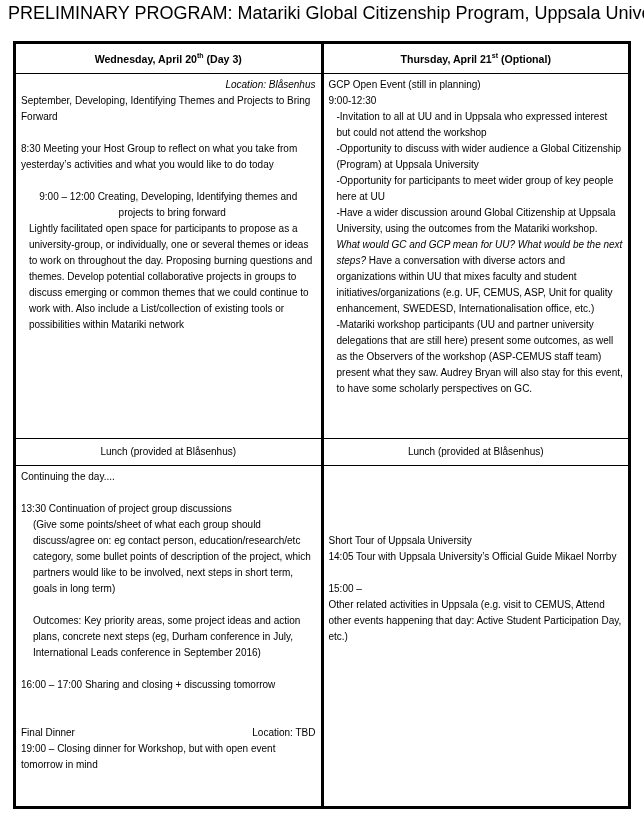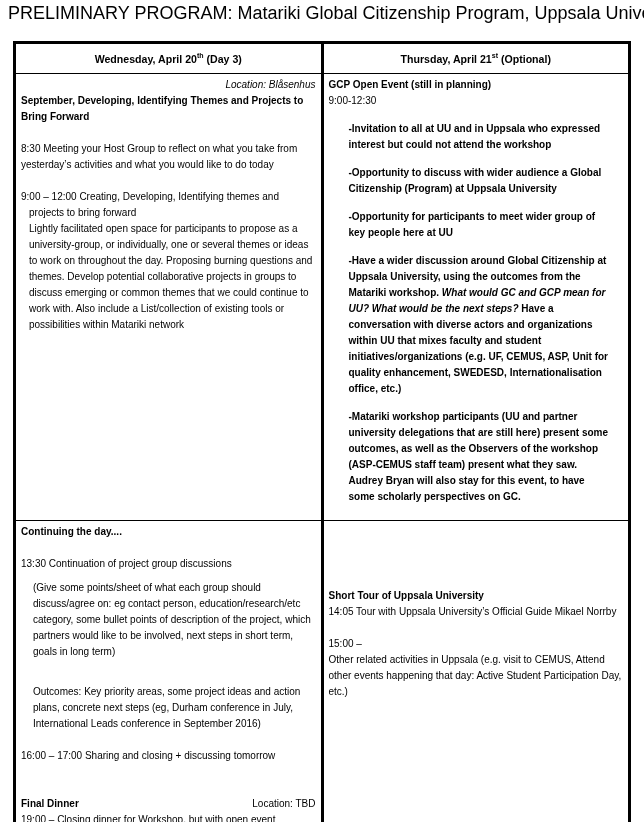--- a/index.html
+++ b/index.html
@@ -23,29 +23,29 @@
   }
   .col-r { border-left:3px solid #000; }
   th {
     text-align:center; font-weight:bold; vertical-align:middle;
     height:23px; font-size:10.6px;
   }
   sup { font-size:7px; line-height:0; vertical-align:super; }
   tr.morning td { height:358px; }
   tr.lunch td { height:20px; text-align:center; vertical-align:middle; }
   tr.afternoon td { height:334px; }
-  .b { font-weight:bold; }
+  .b { font-weight:normal; }
   .i { font-style:italic;text-align:center; }
   .alignright { text-align:right; }
   .blank { height:16px; }
   .spacer64 { height:64px; }
   .ind8 { padding-left:8px; }
-  .ind12 { padding-left:12px;margin-top:8px; }
-  .hang8 { padding-left:8px; text-indent:-8px; }
-  p { margin:12px;font-weight:bold; }
+  .ind12 { padding-left:12px; }
+  .hang8 { padding-left:8px; text-indent:-8px;text-align:center; }
+  p { margin:0; }
   .dinner-row { display:flex; justify-content:space-between; }
 </style>
 </head>
 <body>
 
 <div class="page-title">PRELIMINARY PROGRAM: Matariki Global Citizenship Program, Uppsala University, April 2016</div>
 
 <table class="program">
   <tbody>
       <tr>
@@ -69,20 +69,24 @@
       <div class="ind8">
         <p>-Invitation to all at UU and in Uppsala who expressed interest but could not attend the workshop</p>
         <p>-Opportunity to discuss with wider audience a Global Citizenship (Program) at Uppsala University</p>
         <p>-Opportunity for participants to meet wider group of key people here at UU</p>
         <p><span>-Have a wider discussion around Global Citizenship at Uppsala University, using the outcomes from the Matariki workshop. </span><span class="i">What would GC and GCP mean for UU?  What would be the next steps?</span><span> Have a conversation with diverse actors and organizations within UU that mixes faculty and student initiatives/organizations (e.g. UF, CEMUS, ASP, Unit for quality enhancement, SWEDESD, Internationalisation office, etc.)</span></p>
         <p>-Matariki workshop participants (UU and partner university delegations that are still here) present some outcomes, as well as the Observers of the workshop (ASP-CEMUS staff team) present what they saw. Audrey Bryan will also stay for this event, to have some scholarly perspectives on GC.</p>
       </div>
     </td>
   </tr>
 
+  <tr class="lunch">
+    <td>Lunch (provided at Blåsenhus)</td>
+    <td class="col-r">Lunch (provided at Blåsenhus)</td>
+  </tr>
 
   <tr class="afternoon">
     <td>
       <div class="b">Continuing the day....</div>
       <div class="blank"></div>
       <div>13:30 Continuation of project group discussions</div>
       <div class="ind12">(Give some points/sheet of what each group should discuss/agree on: eg contact person, education/research/etc category, some bullet points of description of the project, which partners would like to be involved, next steps in short term, goals in long term)</div>
       <div class="blank"></div>
       <div class="ind12">Outcomes: Key priority areas, some project ideas and action plans, concrete next steps (eg, Durham conference in July, International Leads conference in September 2016)</div>
       <div class="blank"></div>

